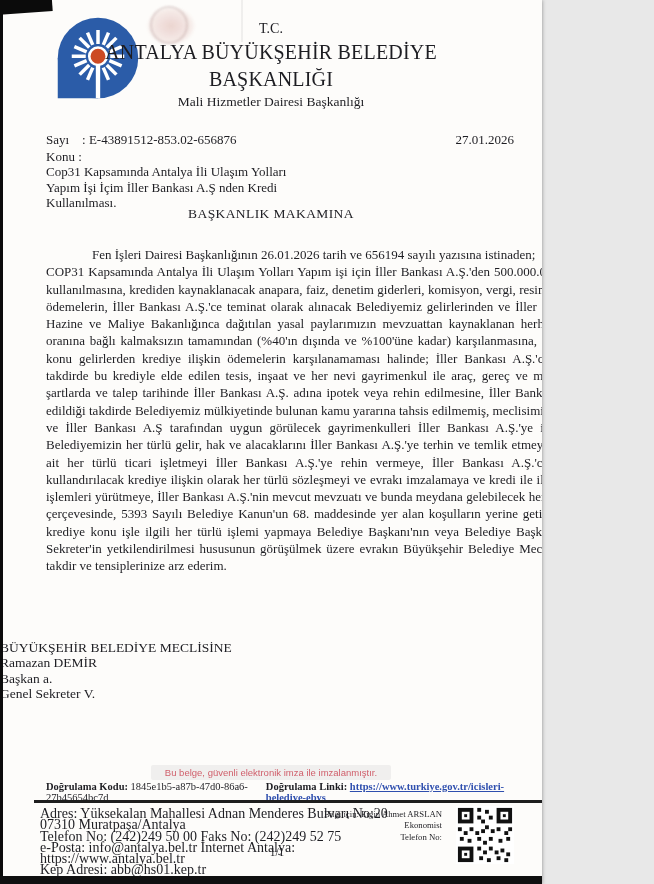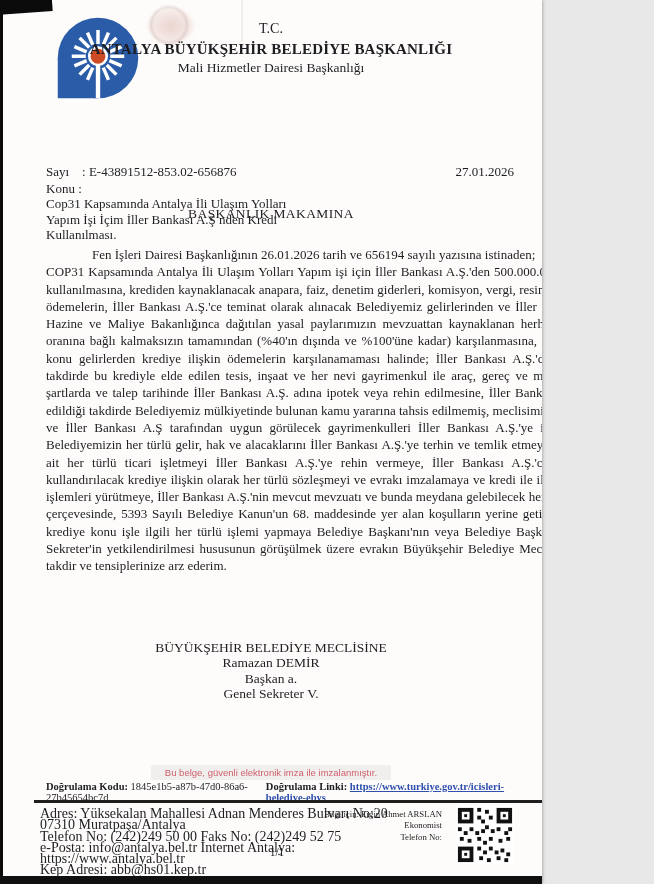--- a/index.html
+++ b/index.html
@@ -22,42 +22,42 @@
   .pen-mark{position:absolute;left:239px;top:0;width:6px;height:42px;
     background:linear-gradient(to right,transparent 40%,rgba(90,90,95,.5) 50%,transparent 60%);}
   .pen-mark2{position:absolute;left:644px;top:24px;width:4px;height:40px;
     background:linear-gradient(to right,transparent 30%,rgba(120,120,125,.45) 50%,transparent 70%);}
   .pen-mark3{position:absolute;left:641px;top:820px;width:8px;height:30px;
     background:linear-gradient(to bottom,rgba(120,120,125,.4) 10%,transparent 30%,rgba(120,120,125,.35) 55%,transparent 75%,rgba(120,120,125,.35) 90%);}
 
   
   .header-center{position:absolute;top:20px;left:80px;right:80px;text-align:center;line-height:1.35;}
   .tc{font-size:14px;}
-  .org{font-size:15px;letter-spacing:.2px;font-weight:bold;}
+  .org{font-size:20px;letter-spacing:.2px;}
   .dept{font-size:13.5px;}
   .logo-left{position:absolute;left:54px;top:16px;}
   .emblem-right{position:absolute;left:533px;top:8px;transform:rotate(-10deg);}
 
   
-  .meta{position:absolute;top:132px;left:46px;right:28px;font-size:13px;line-height:15.5px;margin-top:32px;}
+  .meta{position:absolute;top:132px;left:46px;right:28px;font-size:13px;line-height:15.5px;}
   .sayi-row{position:relative;}
   .sayi-label{display:inline-block;width:36px;}
   .doc-date{position:absolute;right:0;top:0;}
   .konu-row{display:flex;margin-top:1px;flex-direction:column;}
   .konu-label{width:44px;flex:none;}
   .konu-lines div{white-space:nowrap;}
 
   
   .doc-title{position:absolute;top:206px;left:0;right:0;text-align:center;font-size:13.5px;letter-spacing:.4px;}
   .body-text{position:absolute;top:246px;left:46px;width:582px;font-size:13px;line-height:17.3px;text-align:justify;}
   .body-text p{margin:0;}
   .body-text .p1{text-indent:46px;text-align:left;}
 
   
-  .signature{position:absolute;top:640px;left:0;right:0;text-align:center;font-size:13.5px;line-height:15.4px;}
+  .signature{position:absolute;top:640px;left:0;right:0;font-size:13.5px;line-height:15.4px;}
 
   
   .esign-note{position:absolute;top:762px;left:0;right:0;text-align:center;}
   .esign-note span{display:inline-block;font-family:"Liberation Sans",sans-serif;font-size:9.5px;
     color:#d05f6b;background:rgba(185,185,185,.18);padding:2px 14px;border-radius:2px;}
   .verify-row{position:absolute;top:781px;left:46px;right:28px;display:flex;justify-content:space-between;
     font-size:10.5px;}
   .verify-label{font-weight:bold;}
   .verify-link{color:#2f4fae;text-decoration:underline;font-weight:bold;}
   .rule{position:absolute;top:800px;left:34px;width:592px;height:2.5px;background:#1e1e1e;}

